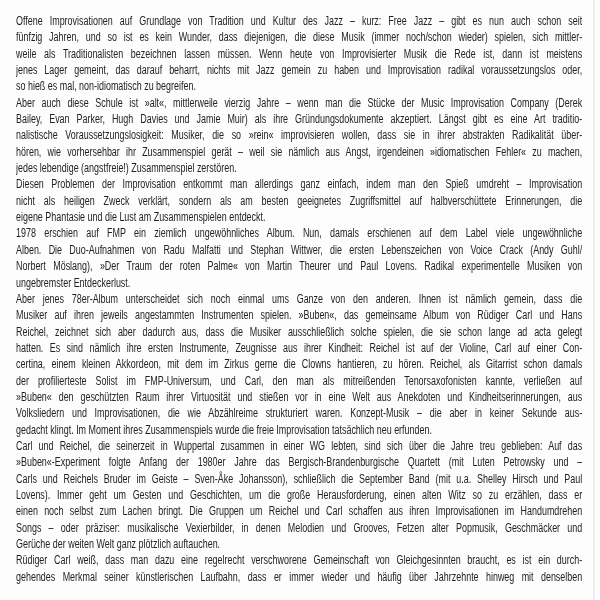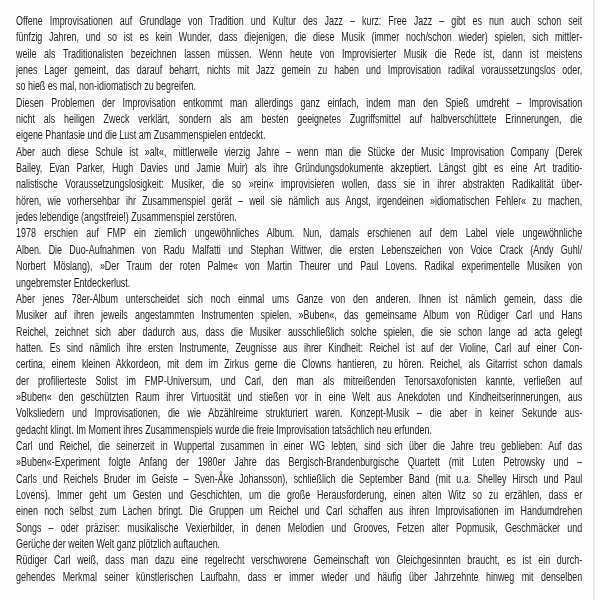--- a/index.html
+++ b/index.html
@@ -64,30 +64,30 @@
 <div class="page">
   <div class="textblock">
       <div class="paragraph">
         <div class="line">Offene Improvisationen auf Grundlage von Tradition und Kultur des Jazz – kurz: Free Jazz – gibt es nun auch schon seit</div>
         <div class="line">fünfzig Jahren, und so ist es kein Wunder, dass diejenigen, die diese Musik (immer noch/schon wieder) spielen, sich mittler-</div>
         <div class="line">weile als Traditionalisten bezeichnen lassen müssen. Wenn heute von Improvisierter Musik die Rede ist, dann ist meistens</div>
         <div class="line">jenes Lager gemeint, das darauf beharrt, nichts mit Jazz gemein zu haben und Improvisation radikal voraussetzungslos oder,</div>
         <div class="line endline">so hieß es mal, non-idiomatisch zu begreifen.</div>
       </div>
       <div class="paragraph">
-        <div class="line">Diesen Problemen der Improvisation entkommt man allerdings ganz einfach, indem man den Spieß umdreht – Improvisation</div>
-        <div class="line">nicht als heiligen Zweck verklärt, sondern als am besten geeignetes Zugriffsmittel auf halbverschüttete Erinnerungen, die</div>
-        <div class="line endline">eigene Phantasie und die Lust am Zusammenspielen entdeckt.</div>
-      </div>
-      <div class="paragraph">
         <div class="line">Aber auch diese Schule ist »alt«, mittlerweile vierzig Jahre – wenn man die Stücke der Music Improvisation Company (Derek</div>
         <div class="line">Bailey, Evan Parker, Hugh Davies und Jamie Muir) als ihre Gründungsdokumente akzeptiert. Längst gibt es eine Art traditio-</div>
         <div class="line">nalistische Voraussetzungslosigkeit: Musiker, die so »rein« improvisieren wollen, dass sie in ihrer abstrakten Radikalität über-</div>
         <div class="line">hören, wie vorhersehbar ihr Zusammenspiel gerät – weil sie nämlich aus Angst, irgendeinen »idiomatischen Fehler« zu machen,</div>
         <div class="line endline">jedes lebendige (angstfreie!) Zusammenspiel zerstören.</div>
+      </div>
+      <div class="paragraph">
+        <div class="line">Diesen Problemen der Improvisation entkommt man allerdings ganz einfach, indem man den Spieß umdreht – Improvisation</div>
+        <div class="line">nicht als heiligen Zweck verklärt, sondern als am besten geeignetes Zugriffsmittel auf halbverschüttete Erinnerungen, die</div>
+        <div class="line endline">eigene Phantasie und die Lust am Zusammenspielen entdeckt.</div>
       </div>
       <div class="paragraph">
         <div class="line">1978 erschien auf FMP ein ziemlich ungewöhnliches Album. Nun, damals erschienen auf dem Label viele ungewöhnliche</div>
         <div class="line">Alben. Die Duo-Aufnahmen von Radu Malfatti und Stephan Wittwer, die ersten Lebenszeichen von Voice Crack (Andy Guhl/</div>
         <div class="line">Norbert Möslang), »Der Traum der roten Palme« von Martin Theurer und Paul Lovens. Radikal experimentelle Musiken von</div>
         <div class="line endline">ungebremster Entdeckerlust.</div>
       </div>
       <div class="paragraph">
         <div class="line">Aber jenes 78er-Album unterscheidet sich noch einmal ums Ganze von den anderen. Ihnen ist nämlich gemein, dass die</div>
         <div class="line">Musiker auf ihren jeweils angestammten Instrumenten spielen. »Buben«, das gemeinsame Album von Rüdiger Carl und Hans</div>

